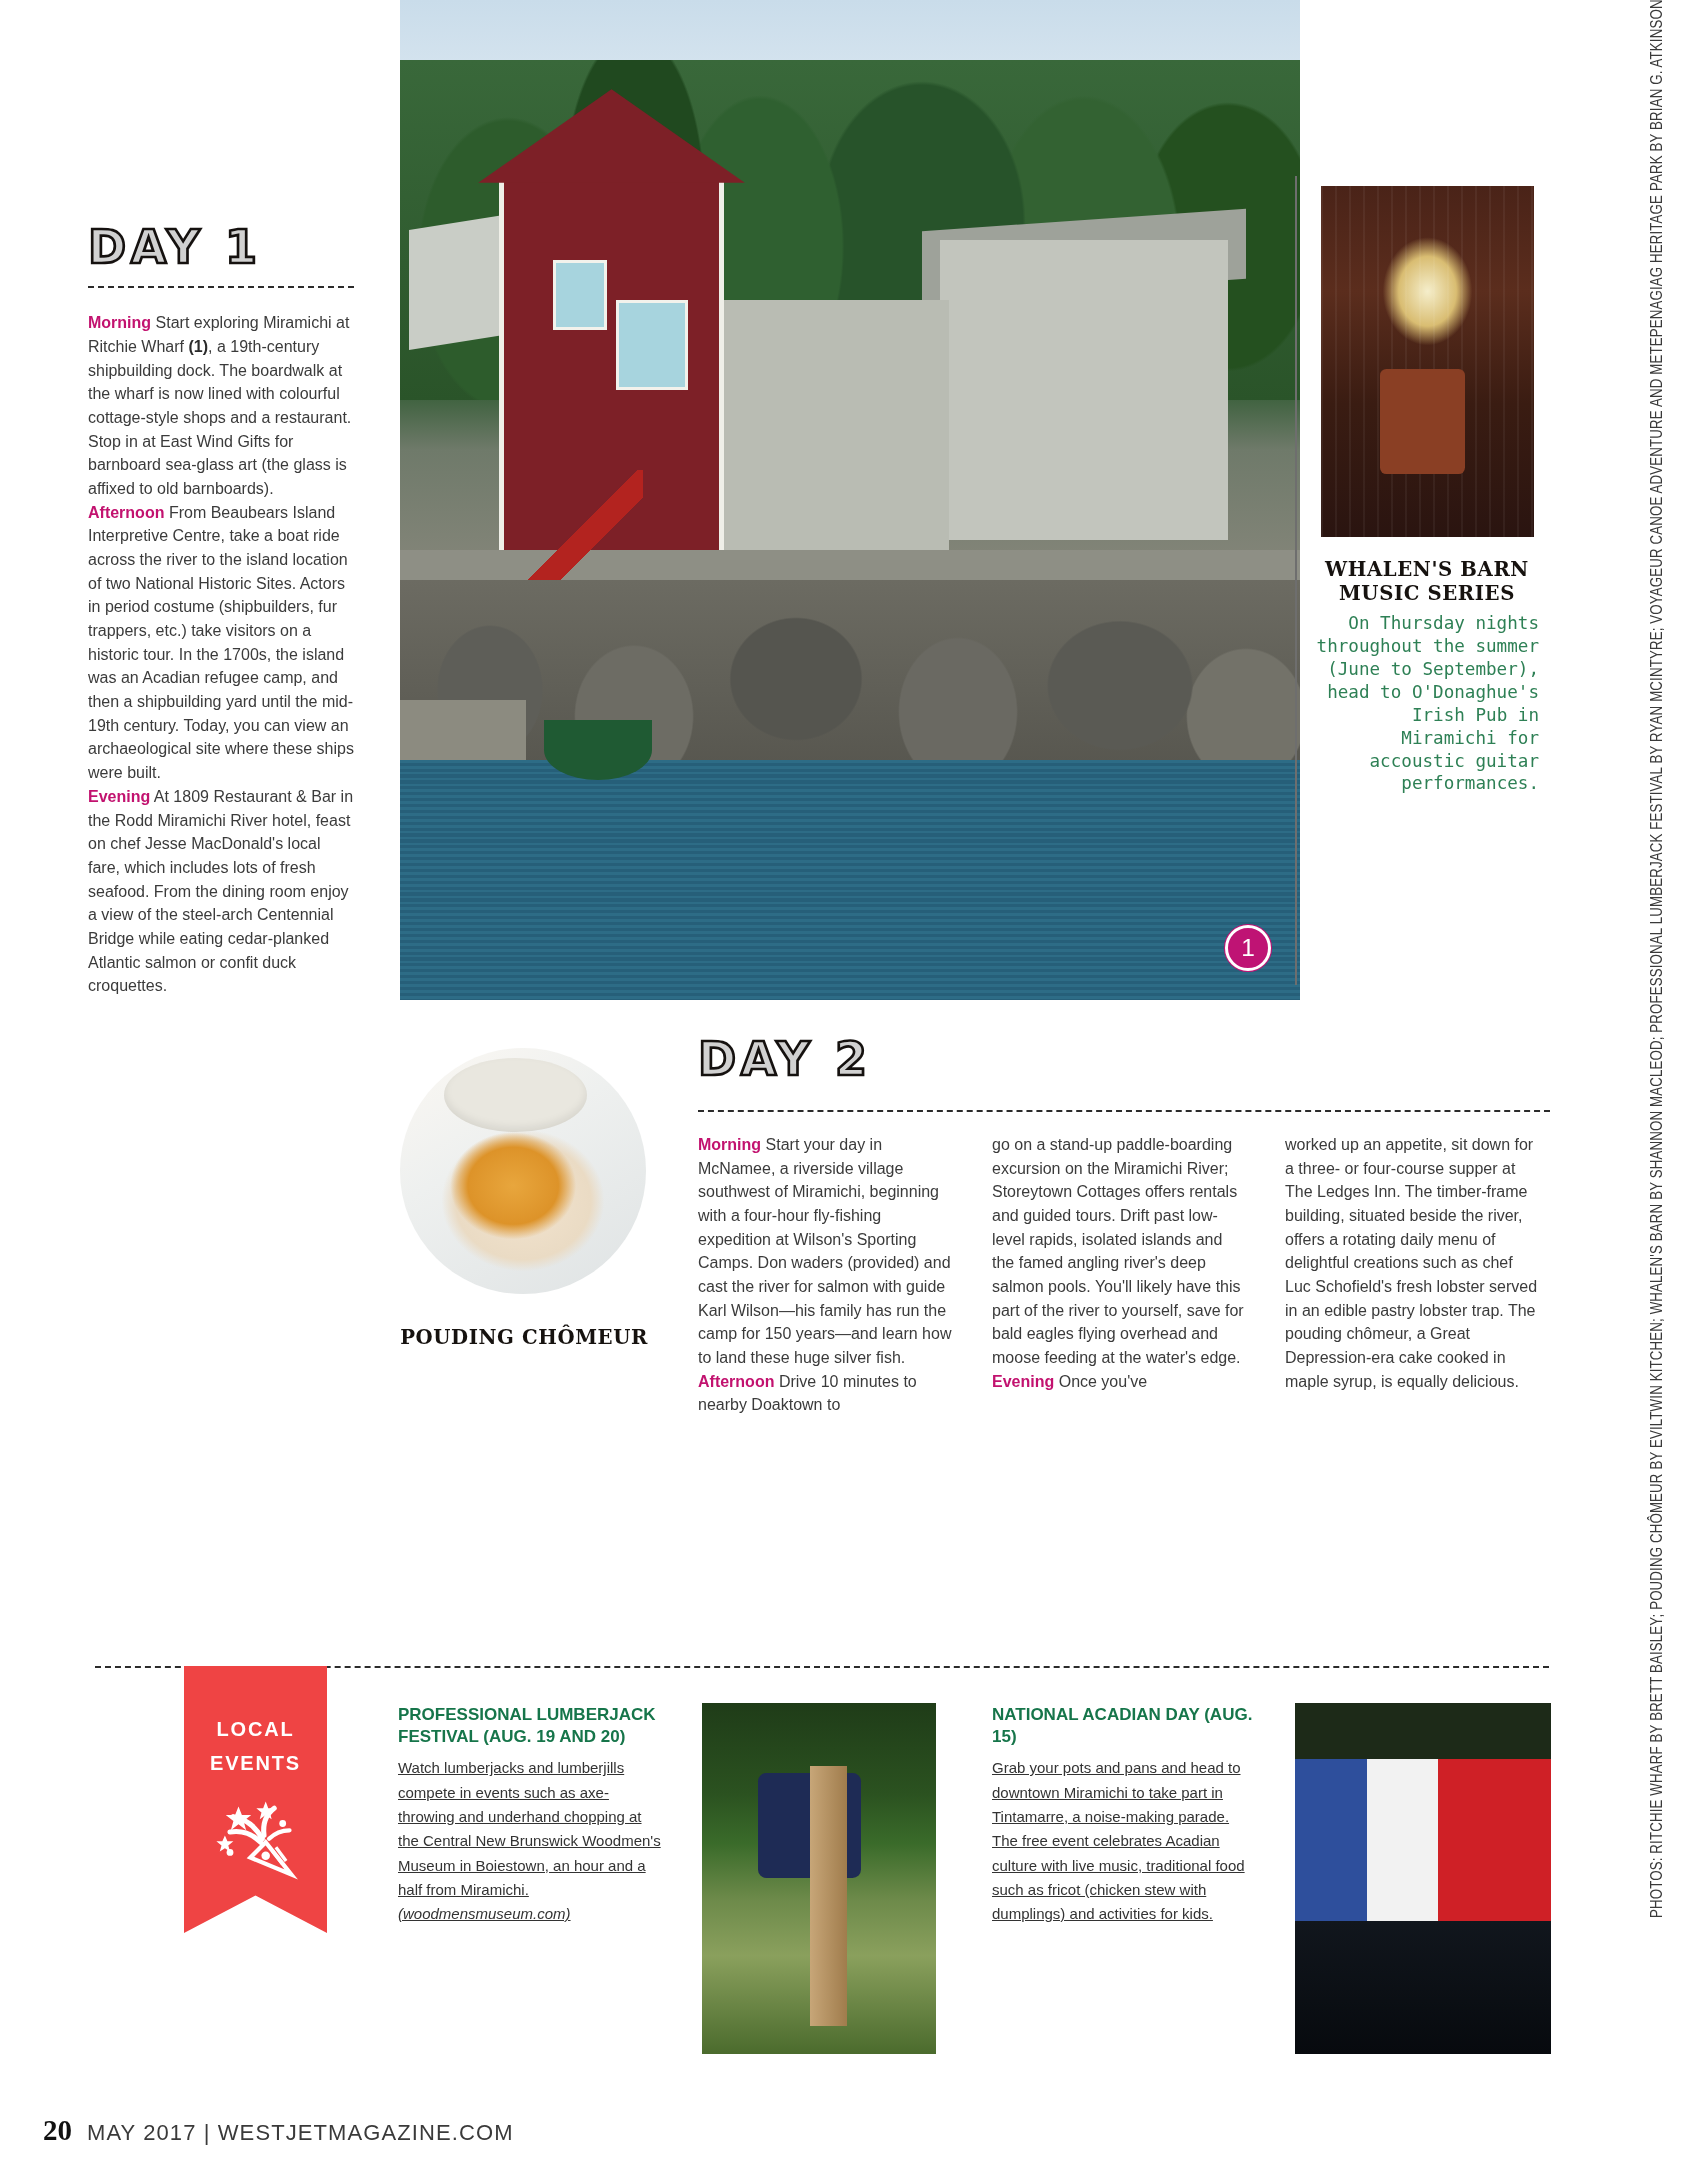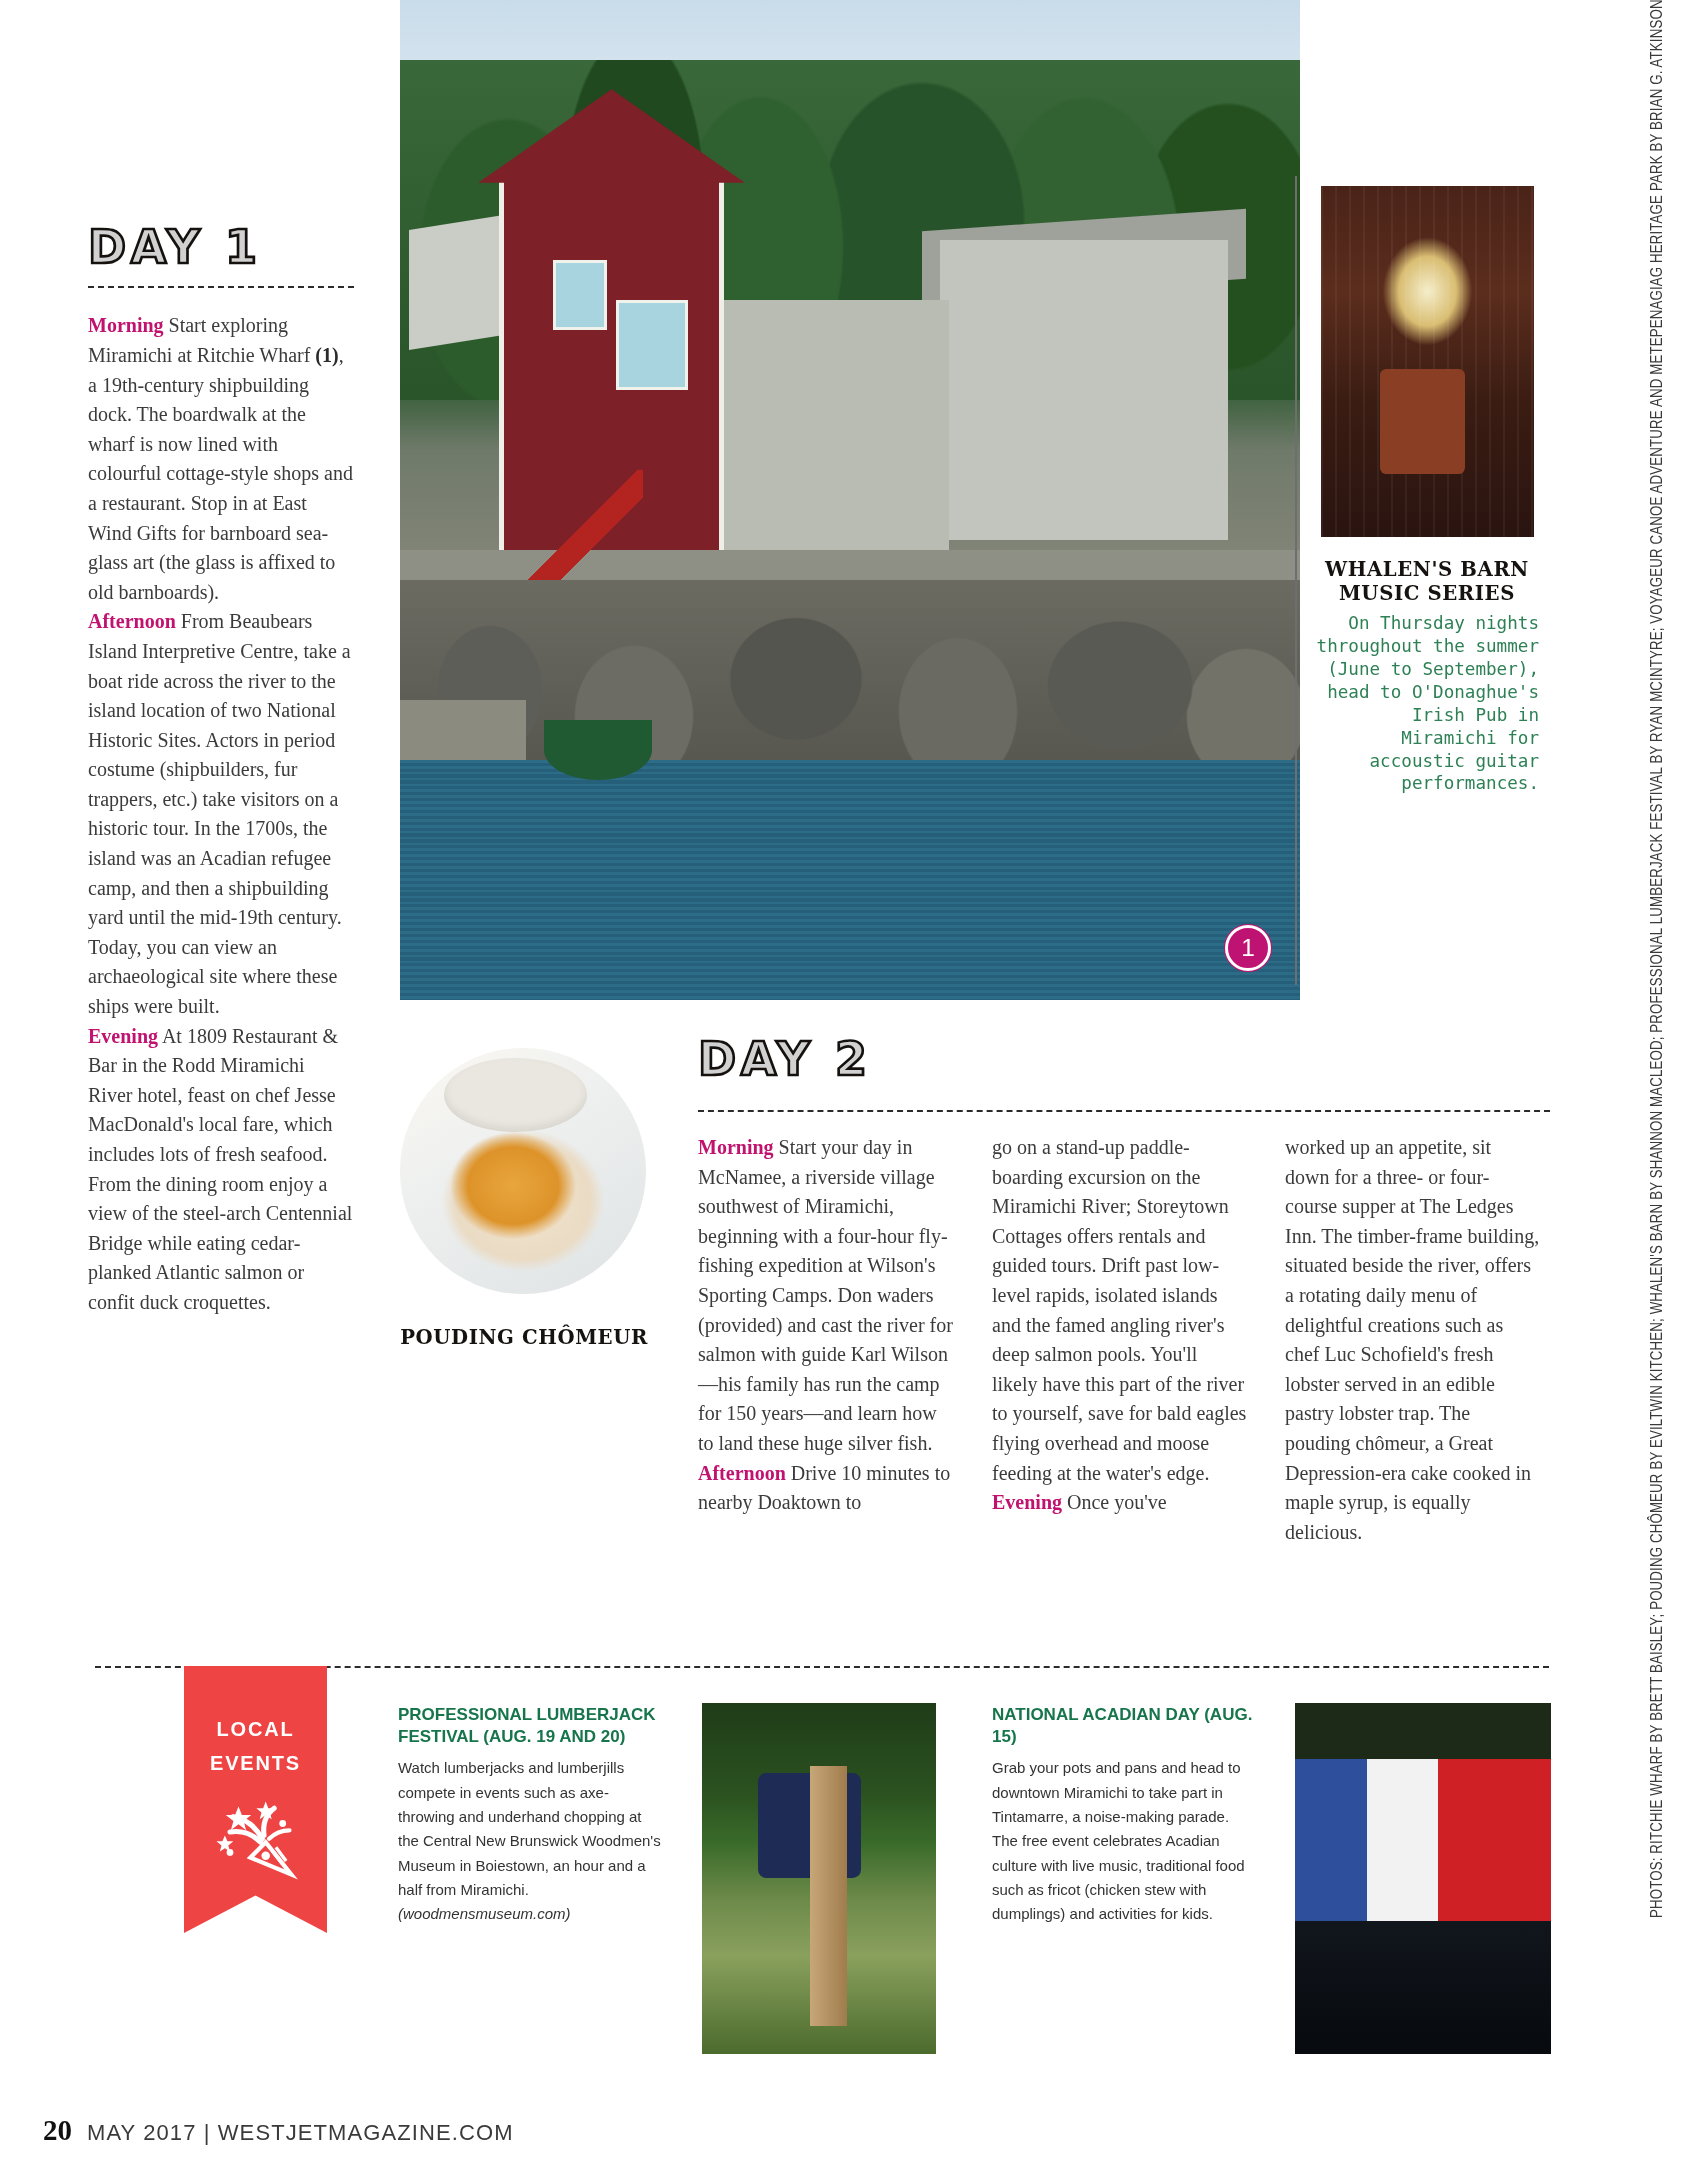--- a/index.html
+++ b/index.html
@@ -32,22 +32,22 @@
   }
 
   .dashed-rule {
     border: 0;
     border-top: 2.1px dashed #2b2b2b;
     width: 100%;
   }
 
   
   .body-copy {
-    font-family: Liberation Serif, serif;
-    font-size: 20px;
+    font-family: Liberation Sans, sans-serif;
+    font-size: 16px;
     line-height: 1.48;
     color: #3b3b3b;
     text-align: left;
     hyphens: none;
   }
   .tod {           
     font-weight: 700;
     color: #c2126f;
   }
   .bold-ref { font-weight: 700; color: #2b2b2b; }
@@ -291,20 +291,21 @@
     font-size: 17px;
     line-height: 1.32;
     color: #16754a;
     margin-bottom: 7.5px;
   }
   .event-body {
     font-family: "Liberation Sans", sans-serif;
     font-size: 15px;
     line-height: 1.62;
     color: #333333;
+    text-decoration: underline;
   }
   .event-url { font-style: italic; }
 
   #event-photo-1 {
     position: absolute;
     left: 702px; top: 1703px;
     width: 234px; height: 351px;
     background:
       linear-gradient(#1f3c18 0%, #2b5220 26%, #3a6b2a 40%, #6d8a4a 56%, #8aa05d 72%, #4b6b2d 100%);
     overflow: hidden;

